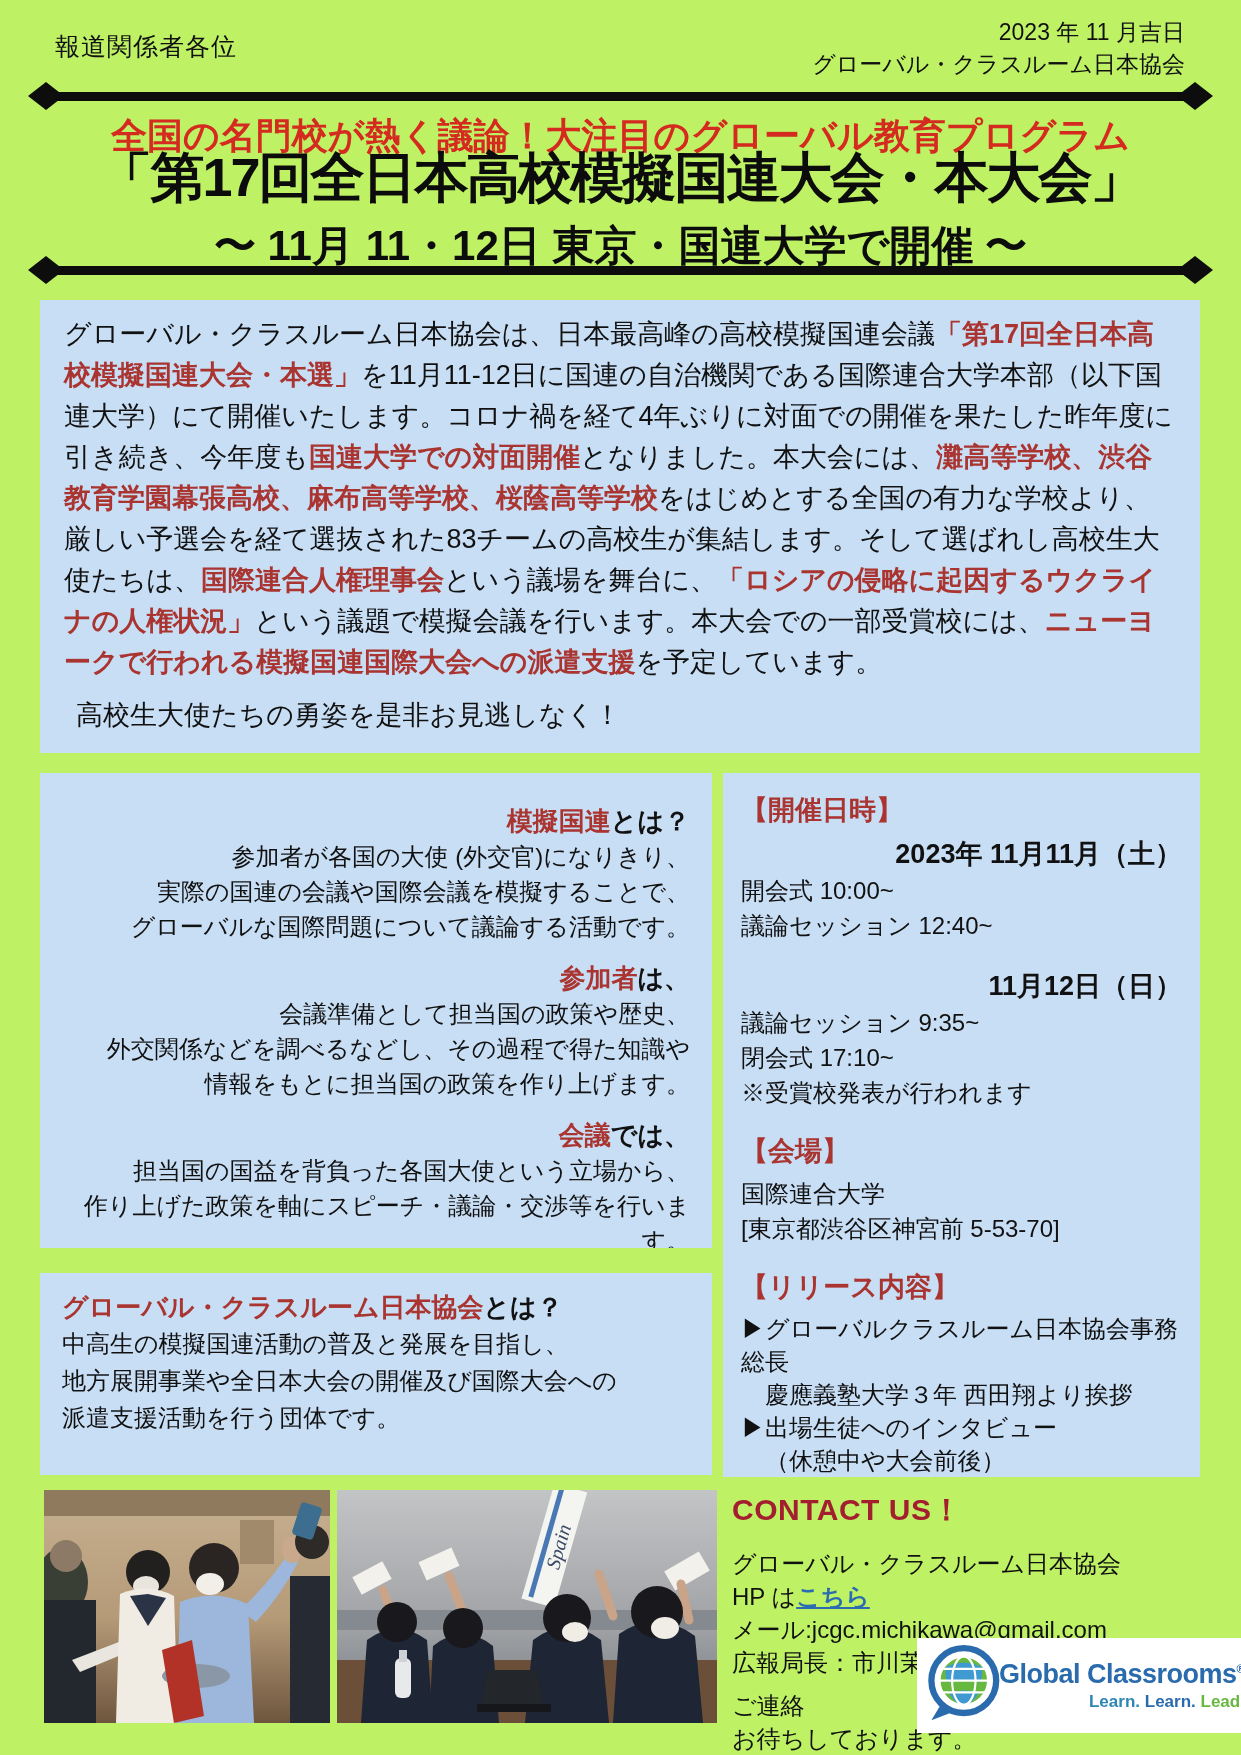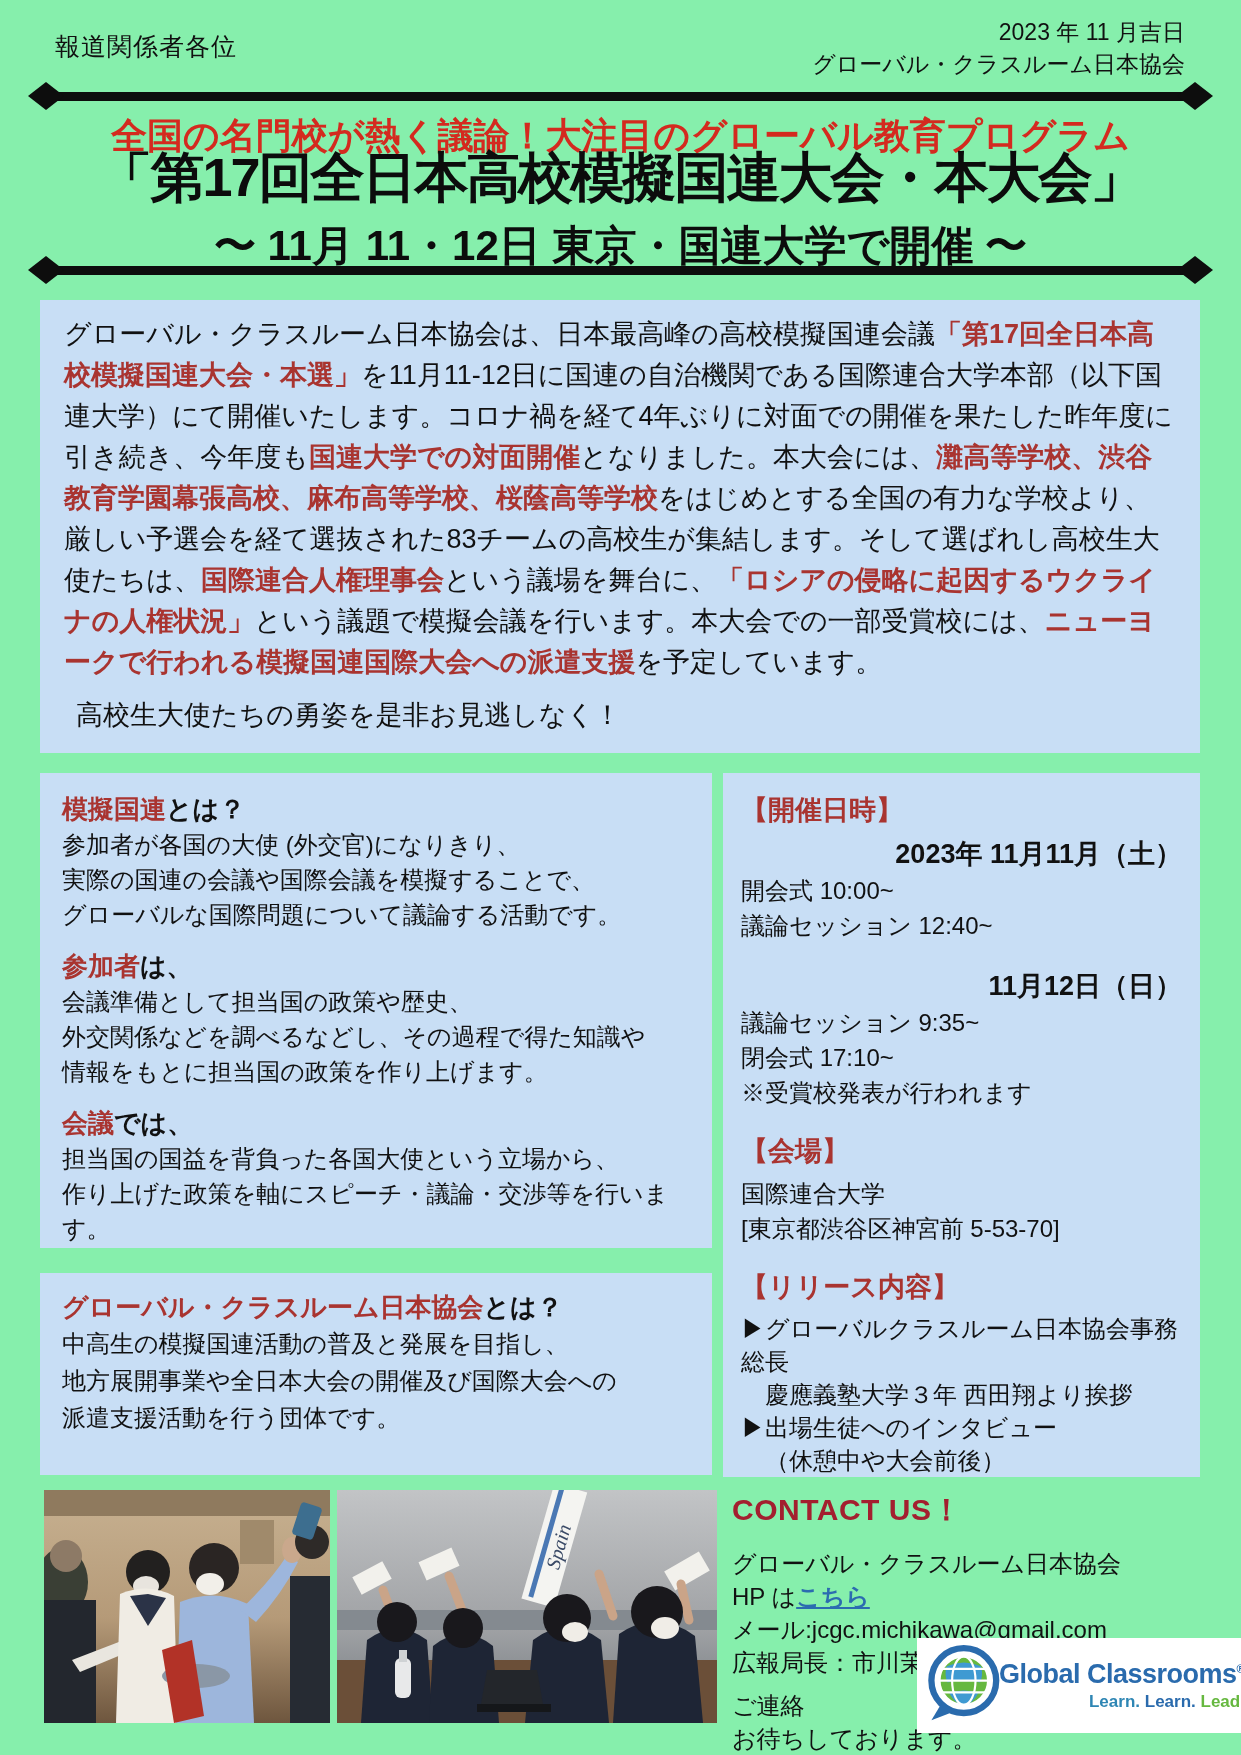--- a/index.html
+++ b/index.html
@@ -1,18 +1,18 @@
 <!DOCTYPE html>
 <html><head>
 <meta charset="utf-8">
 <style>
   html,body{margin:0;padding:0;background:#e8e8e8;}
   .page{
     position:relative;width:1241px;height:1755px;margin:0 auto;
-    background:#86efac;font-family:"Liberation Sans",sans-serif;color:#111;
+    background:#bef264;font-family:"Liberation Sans",sans-serif;color:#111;
     overflow:hidden;
   }
   .abs{position:absolute;}
   
   .addressee{left:55px;top:30px;font-size:25px;letter-spacing:1px;}
   .header-right{right:56px;top:16px;text-align:right;font-size:23px;line-height:32px;}
   
   .divider{left:28px;right:28px;display:flex;align-items:center;height:28px;}
   .divider .diamond{width:36px;height:28px;background:#0d0d0d;flex:0 0 auto;
     clip-path:polygon(50% 0,100% 50%,50% 100%,0 50%);}
@@ -22,21 +22,21 @@
   
   .tagline{left:0;right:0;top:112px;text-align:center;font-size:36px;font-weight:800;}
   .main-title{left:0;right:0;top:142px;text-align:center;font-size:54px;font-weight:800;letter-spacing:-2px;color:#0c0c0c;}
   .subtitle{left:0;right:0;top:218px;text-align:center;font-size:42px;font-weight:600;color:#0c0c0c;}
   
   .bluebox{background:#c8def5;box-sizing:border-box;}
   .intro-box{left:40px;top:300px;width:1160px;height:453px;padding:14px 24px;}
   .intro-text{margin:0;font-size:27px;line-height:41px;font-weight:500;}
   .intro-closing{margin:12px;font-size:27px;line-height:41px;font-weight:400;}
   .red{font-weight:700;}
-  .left-box1{left:40px;top:773px;width:672px;height:475px;padding:18px 22px;overflow:hidden;}
+  .left-box1{left:40px;top:773px;width:672px;height:475px;padding:30px 22px;overflow:hidden;text-align:right;}
   .left-box2{left:40px;top:1273px;width:672px;height:202px;padding:16px 22px;overflow:hidden;}
   .sec{margin-bottom:16px;}
   .sec-heading{font-size:26px;line-height:36px;font-weight:600;}
   .sec-body{font-size:24px;line-height:35px;white-space:pre-line;}
   
   .right-box{left:723px;top:773px;width:477px;height:704px;padding:20px 18px;overflow:hidden;}
   .rb-heading{font-size:27px;line-height:34px;font-weight:700;}
   .day-title{font-size:27px;line-height:38px;font-weight:700;margin-top:8px;text-align:right;}
   .rb-body{font-size:24px;line-height:35px;white-space:pre-line;}
   .mb-lg{margin-bottom:24px;}

